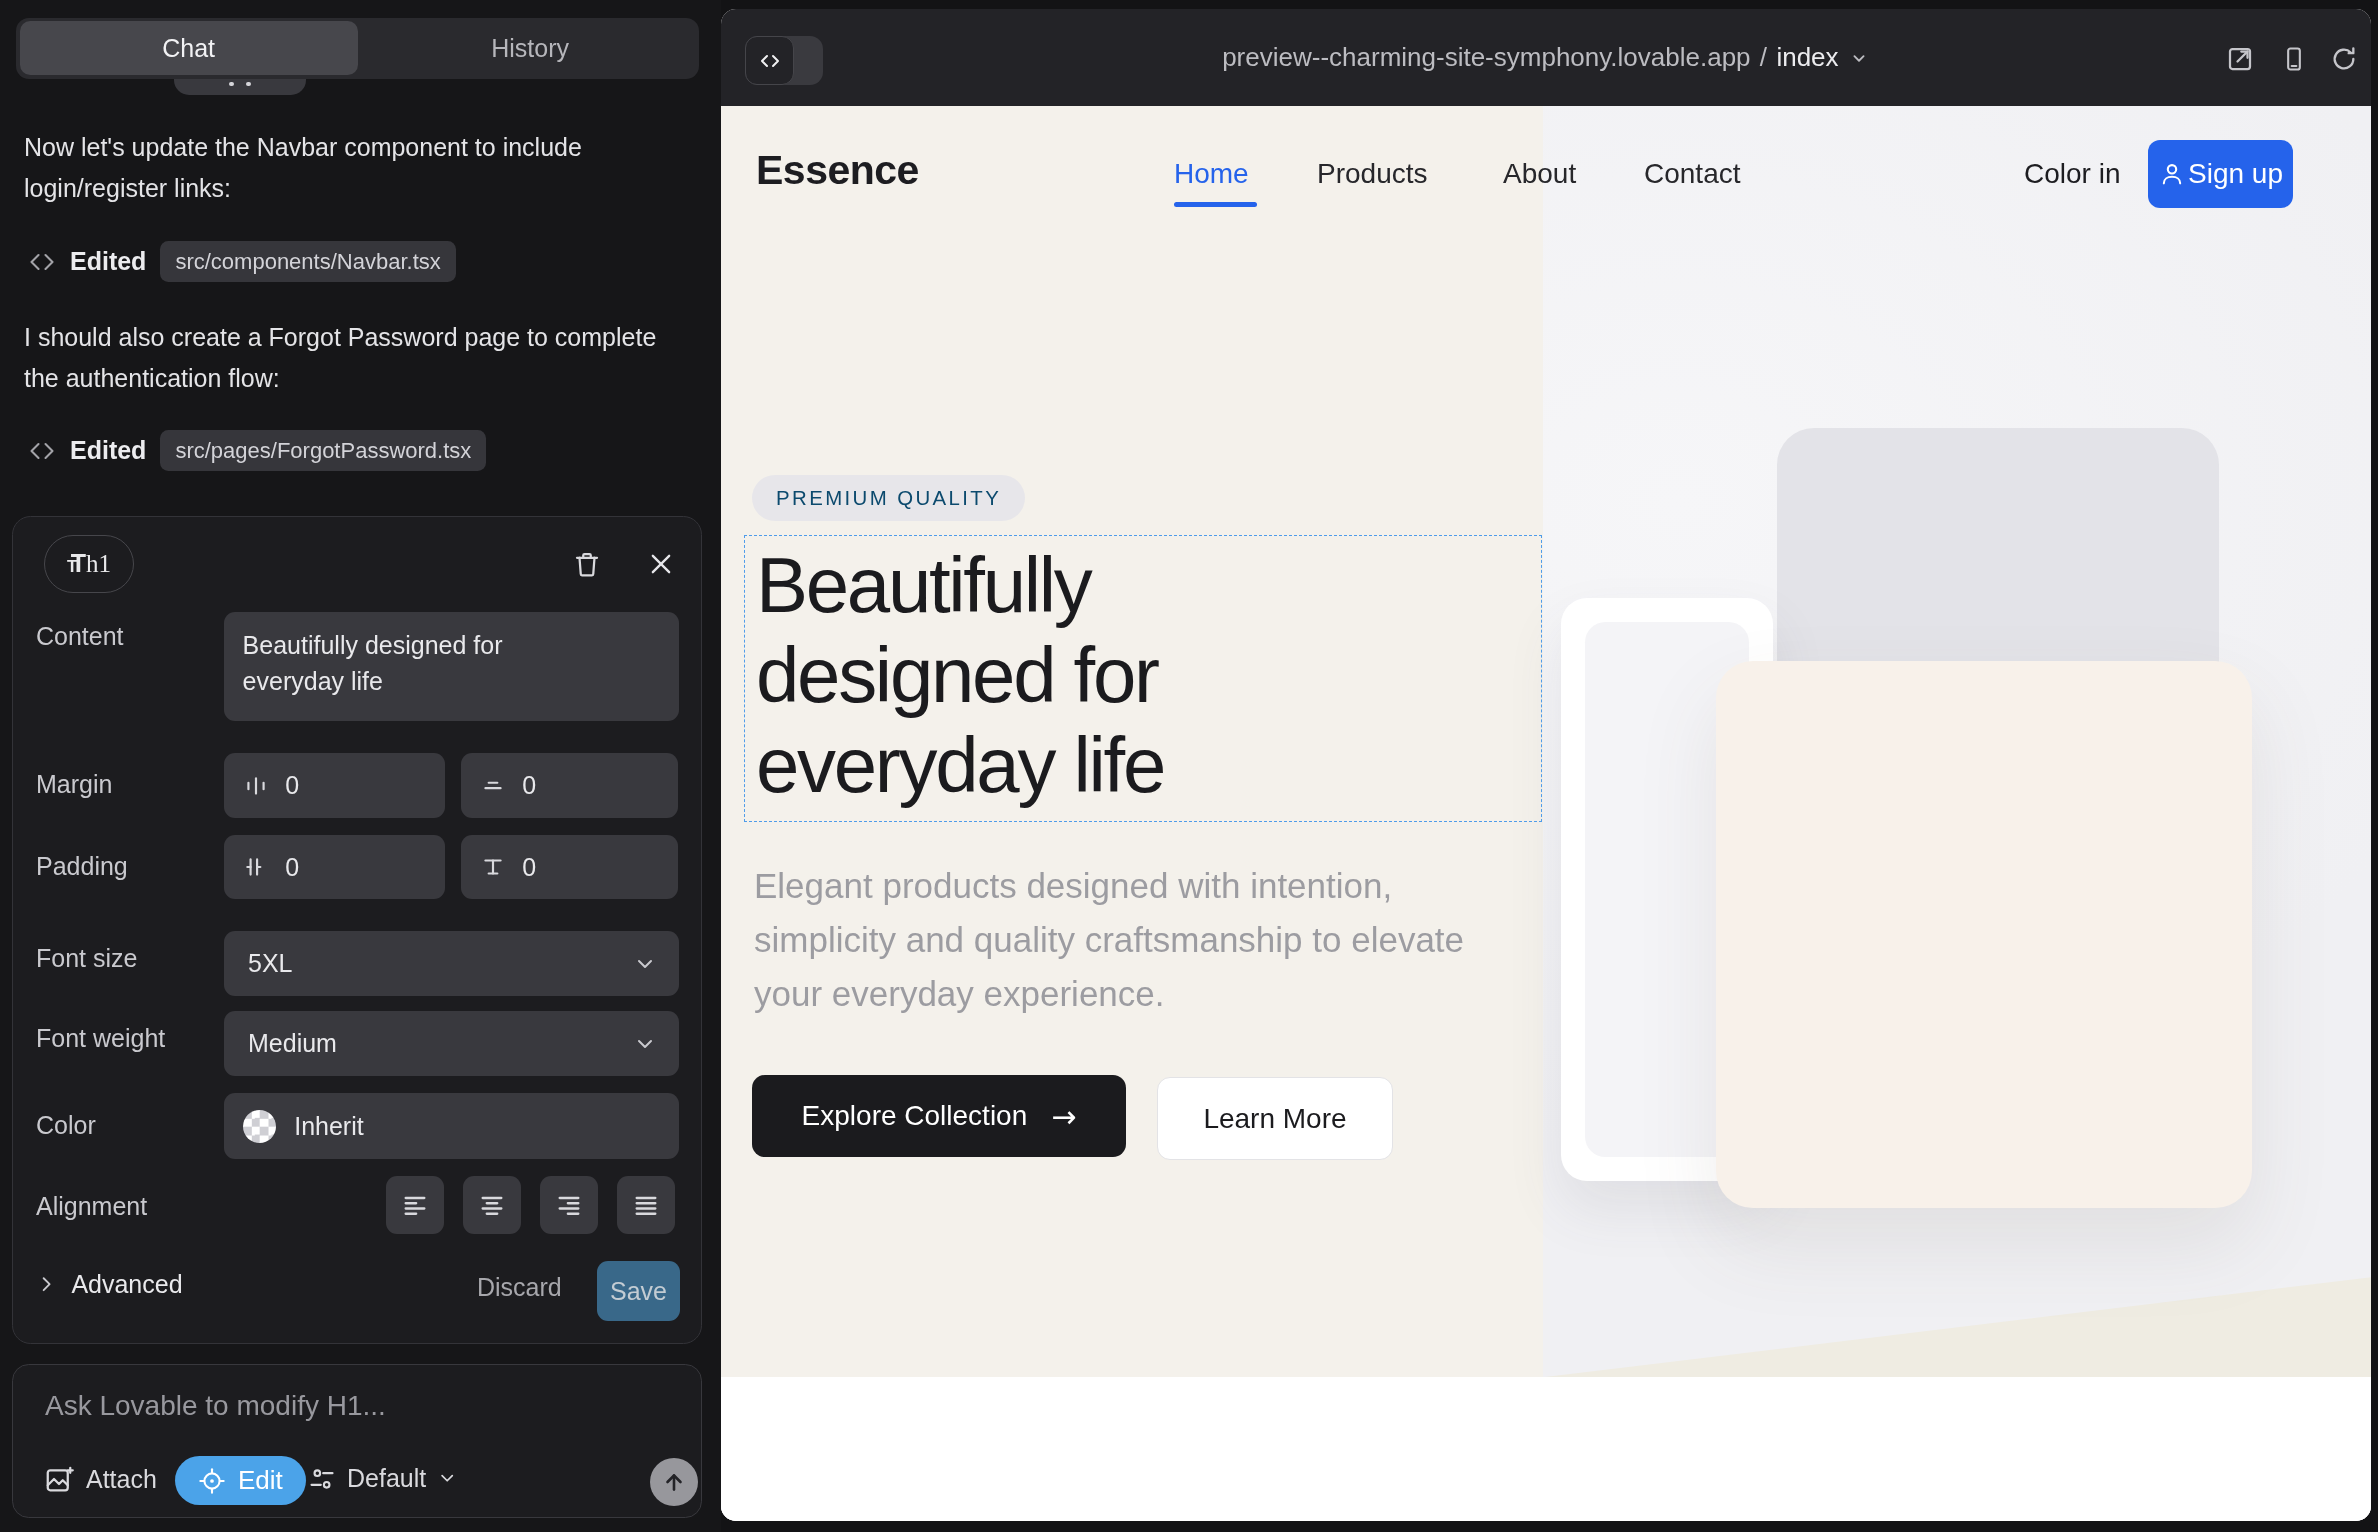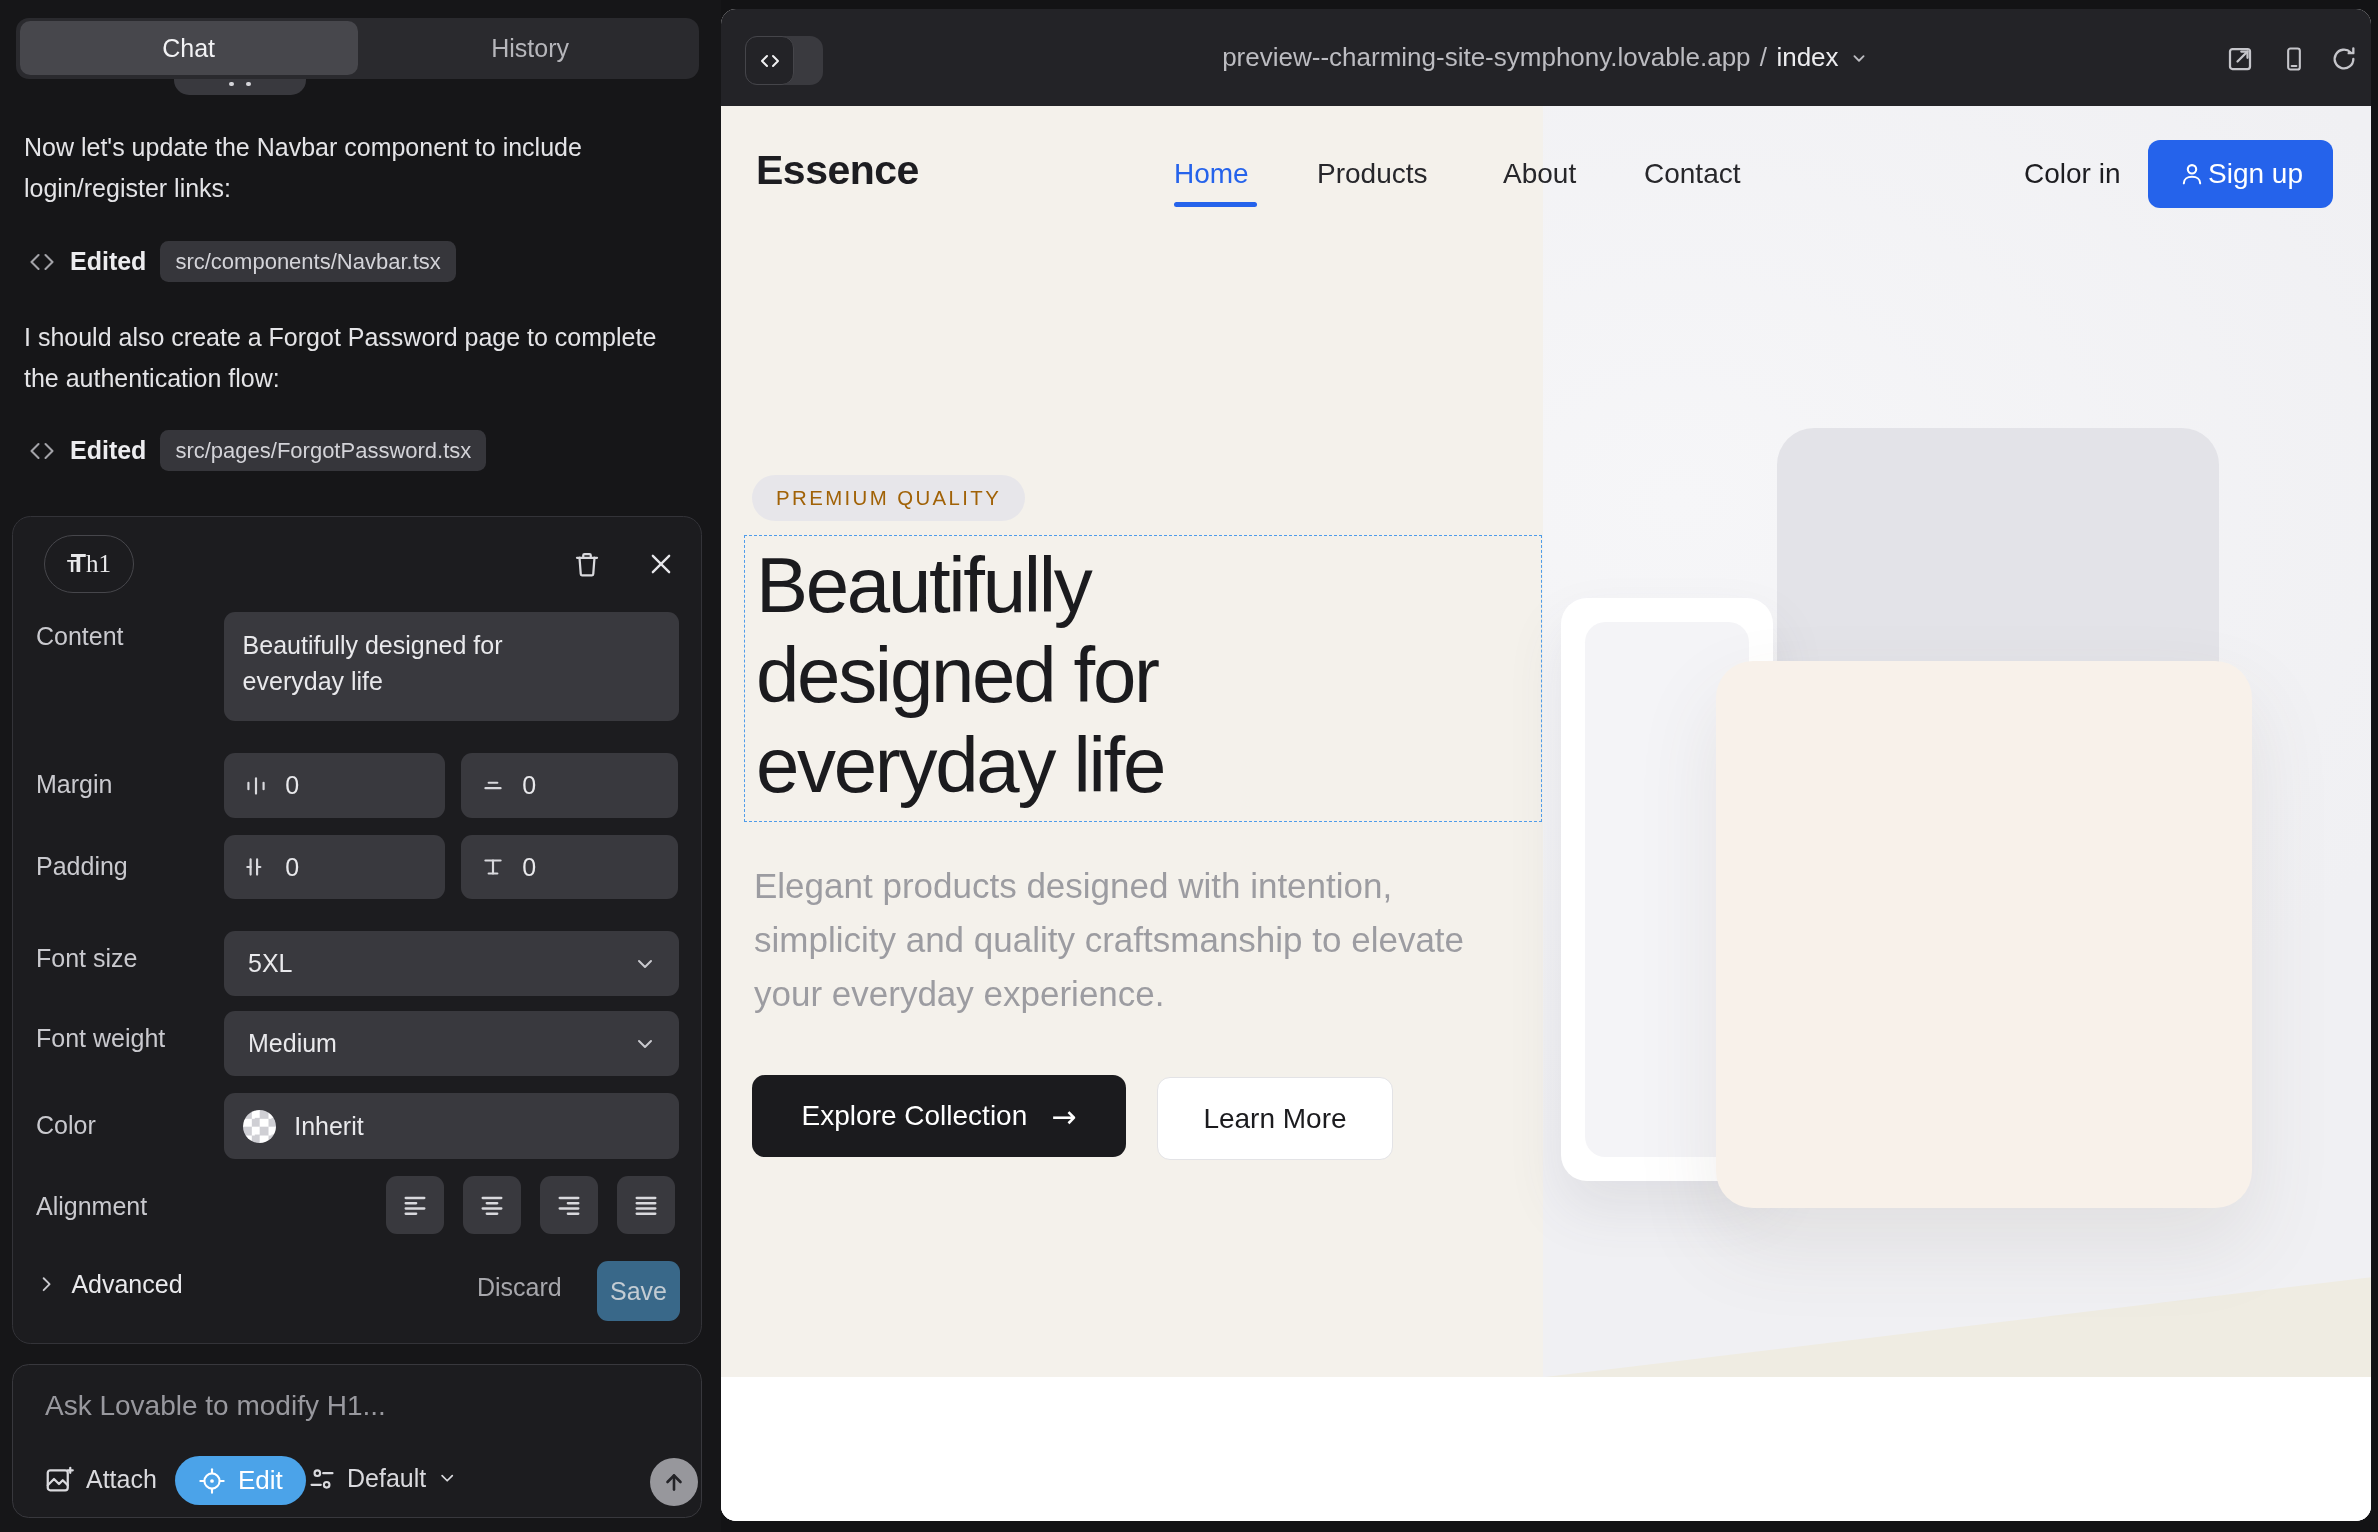--- a/index.html
+++ b/index.html
@@ -71,23 +71,23 @@
   .deco-gray { position:absolute; left:1056px; top:322px; width:442px; height:543px; background:#E3E3E8; border-radius:37px; }
   .deco-white { position:absolute; left:840px; top:492px; width:212px; height:583px; background:#FFFFFF; border-radius:26px; box-shadow:0 28px 56px rgba(80,80,100,0.10); }
   .deco-white .inner { position:absolute; inset:24px; background:#F4F4F7; border-radius:20.4px; }
   .deco-beige { position:absolute; left:995px; top:555px; width:536px; height:547px; background:#F8F1EA; border-radius:37px; box-shadow:0 37px 83px rgba(90,80,70,0.10); }
 
   #site-brand { position:absolute; left:35px; top:41px; font-size:41px; font-weight:700; color:#1D1D21; letter-spacing:-0.5px; }
   .nav-link { position:absolute; top:52px; font-size:28px; color:#27272B; cursor:pointer; }
   .nav-link.active { color:#2563EB; }
   #nav-underline { position:absolute; left:453px; top:96px; width:83px; height:4.6px; background:#2563EB; border-radius:2.8px; }
   #signin-link { position:absolute; left:1303px; top:52px; font-size:28px; color:#1D1D21; cursor:pointer; }
-  #signup-btn { position:absolute; left:1427px; top:34px; width:185px; height:68px; background:#2563EB; border-radius:12px; color:#FFFFFF; font-size:28px; display:flex; align-items:center; justify-content:center; gap:2px; cursor:pointer; }
-
-  #hero-badge { position:absolute; left:31px; top:369px; height:46px; padding:0 24px; background:#E7E6EA; border-radius:927px; display:flex; align-items:center; font-size:20.4px; letter-spacing:2.4px; color:#a16207; }
+  #signup-btn { position:absolute; left:1427px; top:34px; width:145px; height:68px; background:#2563EB; border-radius:12px; color:#FFFFFF; font-size:28px; display:flex; align-items:center; justify-content:center; gap:2px; cursor:pointer; }
+
+  #hero-badge { position:absolute; left:31px; top:369px; height:46px; padding:0 24px; background:#E7E6EA; border-radius:927px; display:flex; align-items:center; font-size:20.4px; letter-spacing:2.4px; color:#0c4a6e; }
   #selection-box { position:absolute; left:23px; top:429px; width:798px; height:287px; border:1.9px dashed #4F9CEA; }
   #hero-heading { position:absolute; left:35px; top:434px; font-size:78px; line-height:90px; font-weight:500; color:#1B1B1E; letter-spacing:-2.3px; }
   #hero-para { position:absolute; left:33px; top:753px; width:751px; font-size:35px; line-height:54px; color:#9C9CA1; }
   #cta-primary { position:absolute; left:31px; top:969px; width:374px; height:82px; background:#1B1B1E; border-radius:13px; color:#FFFFFF; font-size:28px; display:flex; align-items:center; justify-content:center; gap:24px; cursor:pointer; }
   #cta-primary .arrow { font-family:"DejaVu Sans",sans-serif; font-size:30px; }
   #cta-secondary { position:absolute; left:436px; top:971px; width:236px; height:83px; background:#FFFFFF; border:0.9px solid #E3E3E6; border-radius:13px; color:#1B1B1E; font-size:28px; display:flex; align-items:center; justify-content:center; cursor:pointer; }
 
   svg { display:block; }
 </style>
 </head>

